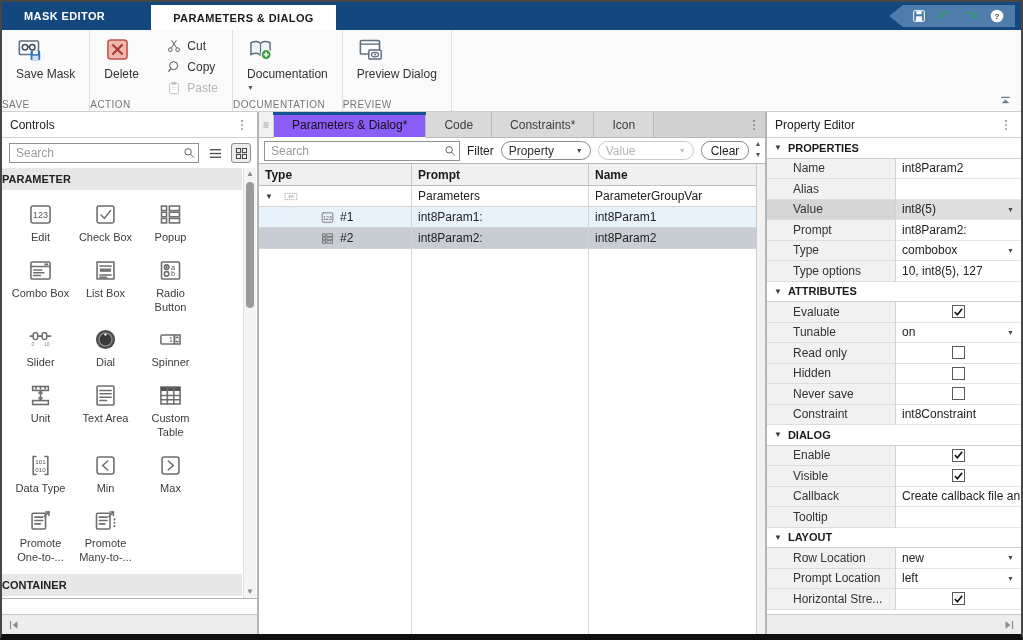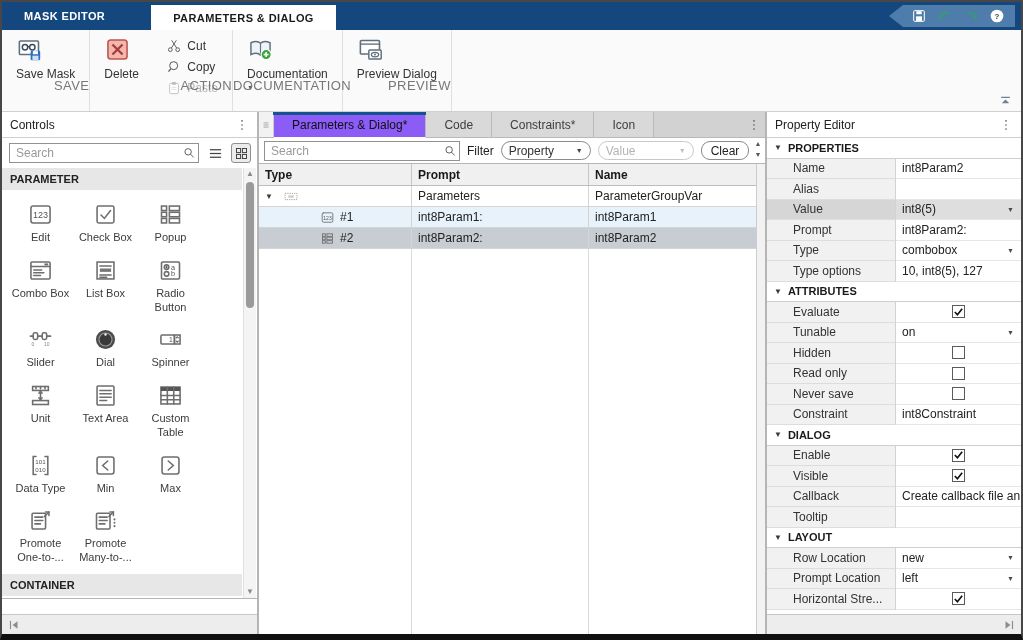--- a/index.html
+++ b/index.html
@@ -10,21 +10,21 @@
   
   .titlebar { height:28px; background:#14477E; display:flex; align-items:flex-end; position:relative; flex:0 0 28px;gap:24px; }
   .tb-tab { color:#fff; font-size:11px; font-weight:bold; letter-spacing:.4px; padding:0 22px; height:28px; display:flex; align-items:center; cursor:default; }
   .tb-tab.active { background:#fff; color:#1a1a1a; height:25px; margin-top:3px; }
   .qab { position:absolute; right:6px; top:3px; height:22px; background:#4f7dab; display:flex; align-items:center; gap:10px; padding:0 10px 0 22px; clip-path:polygon(14px 0,100% 0,100% 100%,14px 100%,0 50%); }
   .qab .icn { width:16px; height:16px; cursor:pointer; }
 
   
   .ribbon { height:82px; flex:0 0 82px; background:#fafafa; display:flex; position:relative; border-bottom:1px solid #cfcfcf; }
   .rgroup { position:relative; border-right:1px solid #e0e0e0; padding:4px 10px 14px; display:flex; gap:10px; }
-  .rg-label { position:absolute; bottom:18px; left:0; right:0; text-align:right; font-size:13px; color:#777; letter-spacing:.4px; }
+  .rg-label { position:absolute; bottom:1px; left:0; right:0; text-align:left; font-size:10px; color:#777; letter-spacing:.4px; }
   .bigbtn { display:flex; flex-direction:column; align-items:flex-start; cursor:pointer; padding:2px 4px; min-width:52px; }
   .bigbtn .icn { width:27px; height:27px; }
   .bigbtn .blabel { font-size:12px; color:#333; margin-top:4px; white-space:nowrap; }
   .bigbtn .ddc { font-size:7px; color:#555; margin-top:3px; }
   .smallcol { display:flex; flex-direction:column; gap:2px; padding-top:3px; }
   .smallbtn { display:flex; align-items:center; gap:5px; height:19px; cursor:pointer; padding:0 4px; }
   .smallbtn .icn { width:16px; height:16px; }
   .smallbtn .slabel { font-size:12px; color:#333; }
   .smallbtn.disabled .slabel { color:#b5b5b5; }
   .ribbon-collapse { position:absolute; right:8px; bottom:3px; width:15px; height:15px; cursor:pointer; }
@@ -45,21 +45,21 @@
   .searchbox input { width:100%; height:20px; border:1px solid #919191; font-size:12px; padding:0 22px 0 6px; font-family:inherit; color:#333; background:#fff; }
   .searchbox input::placeholder { color:#9a9a9a; }
   .searchbox .icn { position:absolute; right:3px; top:3px; width:14px; height:14px; }
   .viewbtn { width:20px; height:20px; display:flex; align-items:center; justify-content:center; cursor:pointer; border:1px solid transparent; }
   .viewbtn .icn { width:15px; height:15px; }
   .viewbtn.selected { border:1px solid #8f8f8f; background:#ececec; border-radius:3px; }
 
   
   .palette { flex:1; position:relative; overflow:hidden; border-bottom:1px solid #b5b5b5; }
   .palette-content { position:absolute; top:0; left:0; right:15px; bottom:0; overflow:hidden; }
-  .psec-header { height:22px; background:#e7e7e7; font-size:11px; font-weight:bold; color:#222; display:flex; align-items:center; padding-left:8px; }
+  .psec-header { height:22px; background:#e7e7e7; font-size:11px; font-weight:bold; color:#222; display:flex; align-items:center; }
   .pgrid { display:grid; grid-template-columns:repeat(3,65px); padding:2px 0 6px 6px; }
   .pitem { display:flex; flex-direction:column; align-items:center; padding:9px 0 3px; cursor:pointer; }
   .picon { width:27px; height:27px; }
   .plabel { font-size:11px; color:#3c3c3c; text-align:center; line-height:1.25; margin-top:3px; max-width:58px; }
   .vscroll { position:absolute; top:0; right:1px; bottom:0; width:13px; background:#f4f4f4; border-left:1px solid #e0e0e0; }
   .vs-arrow { position:absolute; left:0; width:100%; height:12px; font-size:8px; color:#8a8a8a; text-align:center; line-height:12px; cursor:pointer; }
   .vs-thumb { position:absolute; left:2px; width:8px; top:14px; height:126px; background:#9a9a9a; border-radius:4px; cursor:pointer; }
 
   .lfooter-gap { height:15px; flex:0 0 15px; background:#fff; }
   .statusbar { height:20px; flex:0 0 20px; background:#ededed; border-top:1px solid #c6c6c6; display:flex; align-items:center; padding:0 5px; }
@@ -720,27 +720,27 @@
             </span>
           </div>
           <div class="prow">
             <span class="plc">Tunable</span>
             <span class="pvc">
               <span>on</span>
               <span class="ddc">▼</span>
             </span>
           </div>
           <div class="prow">
-            <span class="plc">Hidden</span>
+            <span class="plc">Read only</span>
             <span class="pvc center">
               <span class="cb"></span>
             </span>
           </div>
           <div class="prow">
-            <span class="plc">Read only</span>
+            <span class="plc">Hidden</span>
             <span class="pvc center">
               <span class="cb"></span>
             </span>
           </div>
           <div class="prow">
             <span class="plc">Never save</span>
             <span class="pvc center">
               <span class="cb"></span>
             </span>
           </div>

